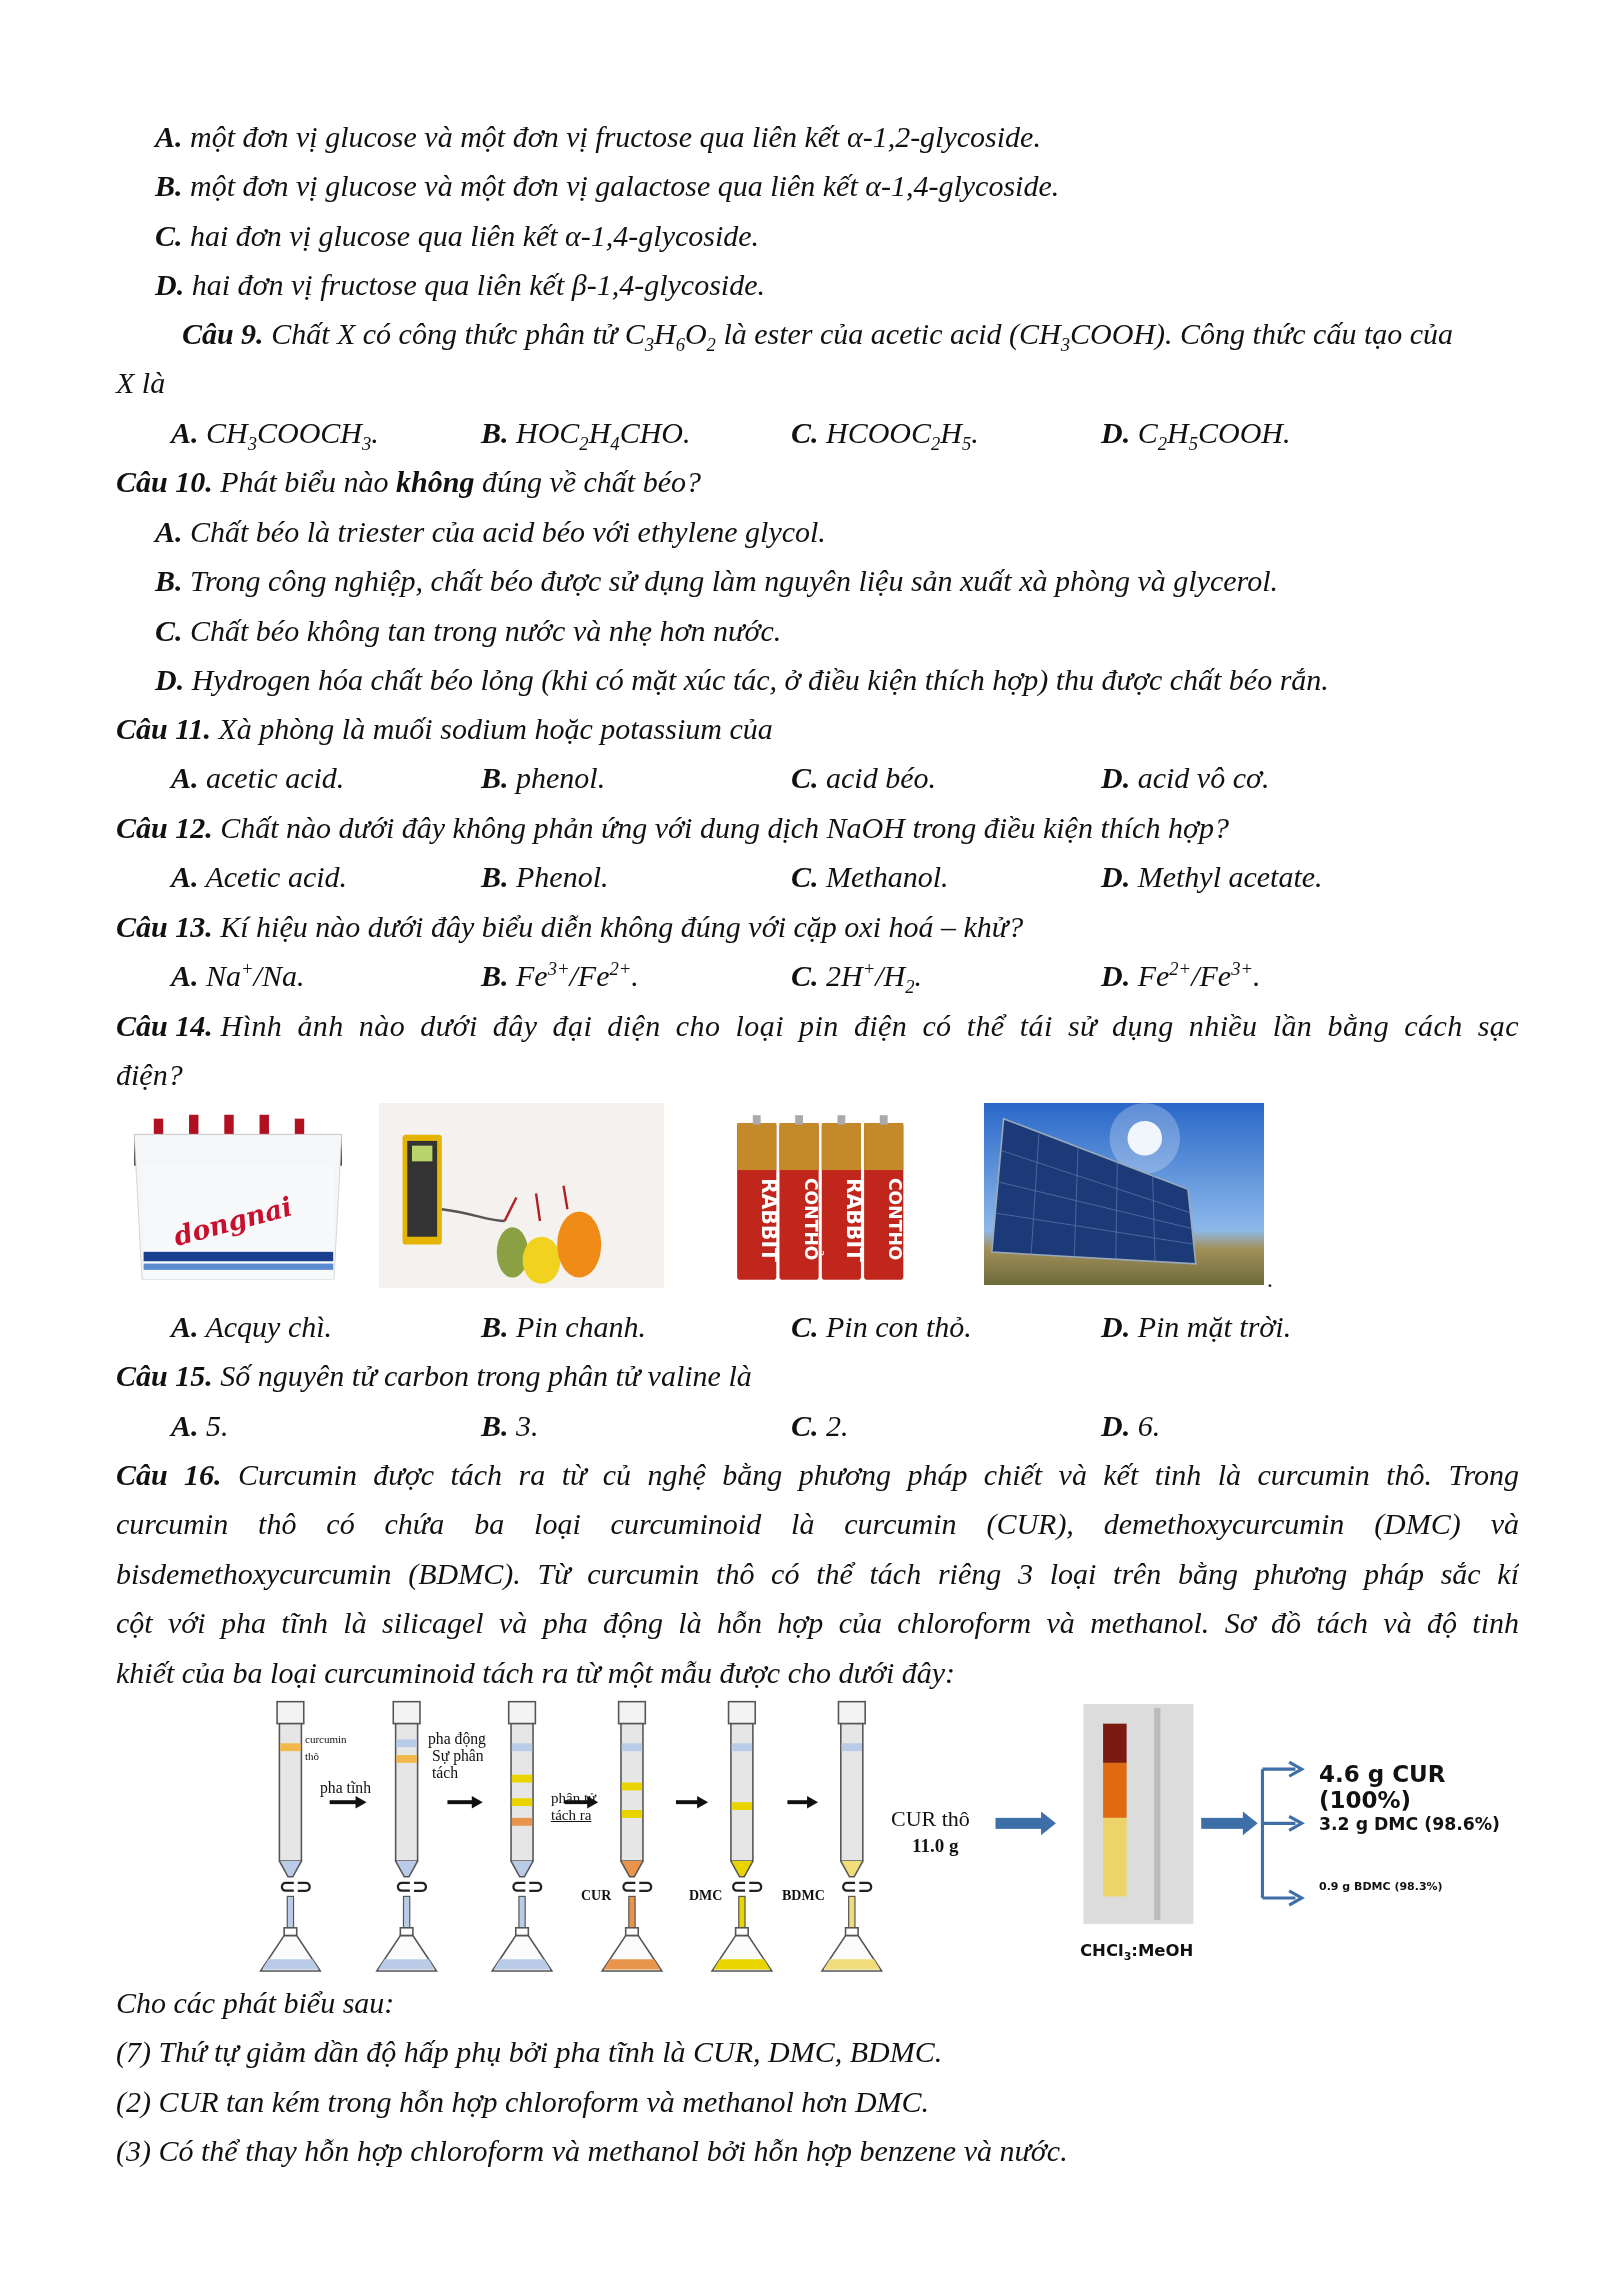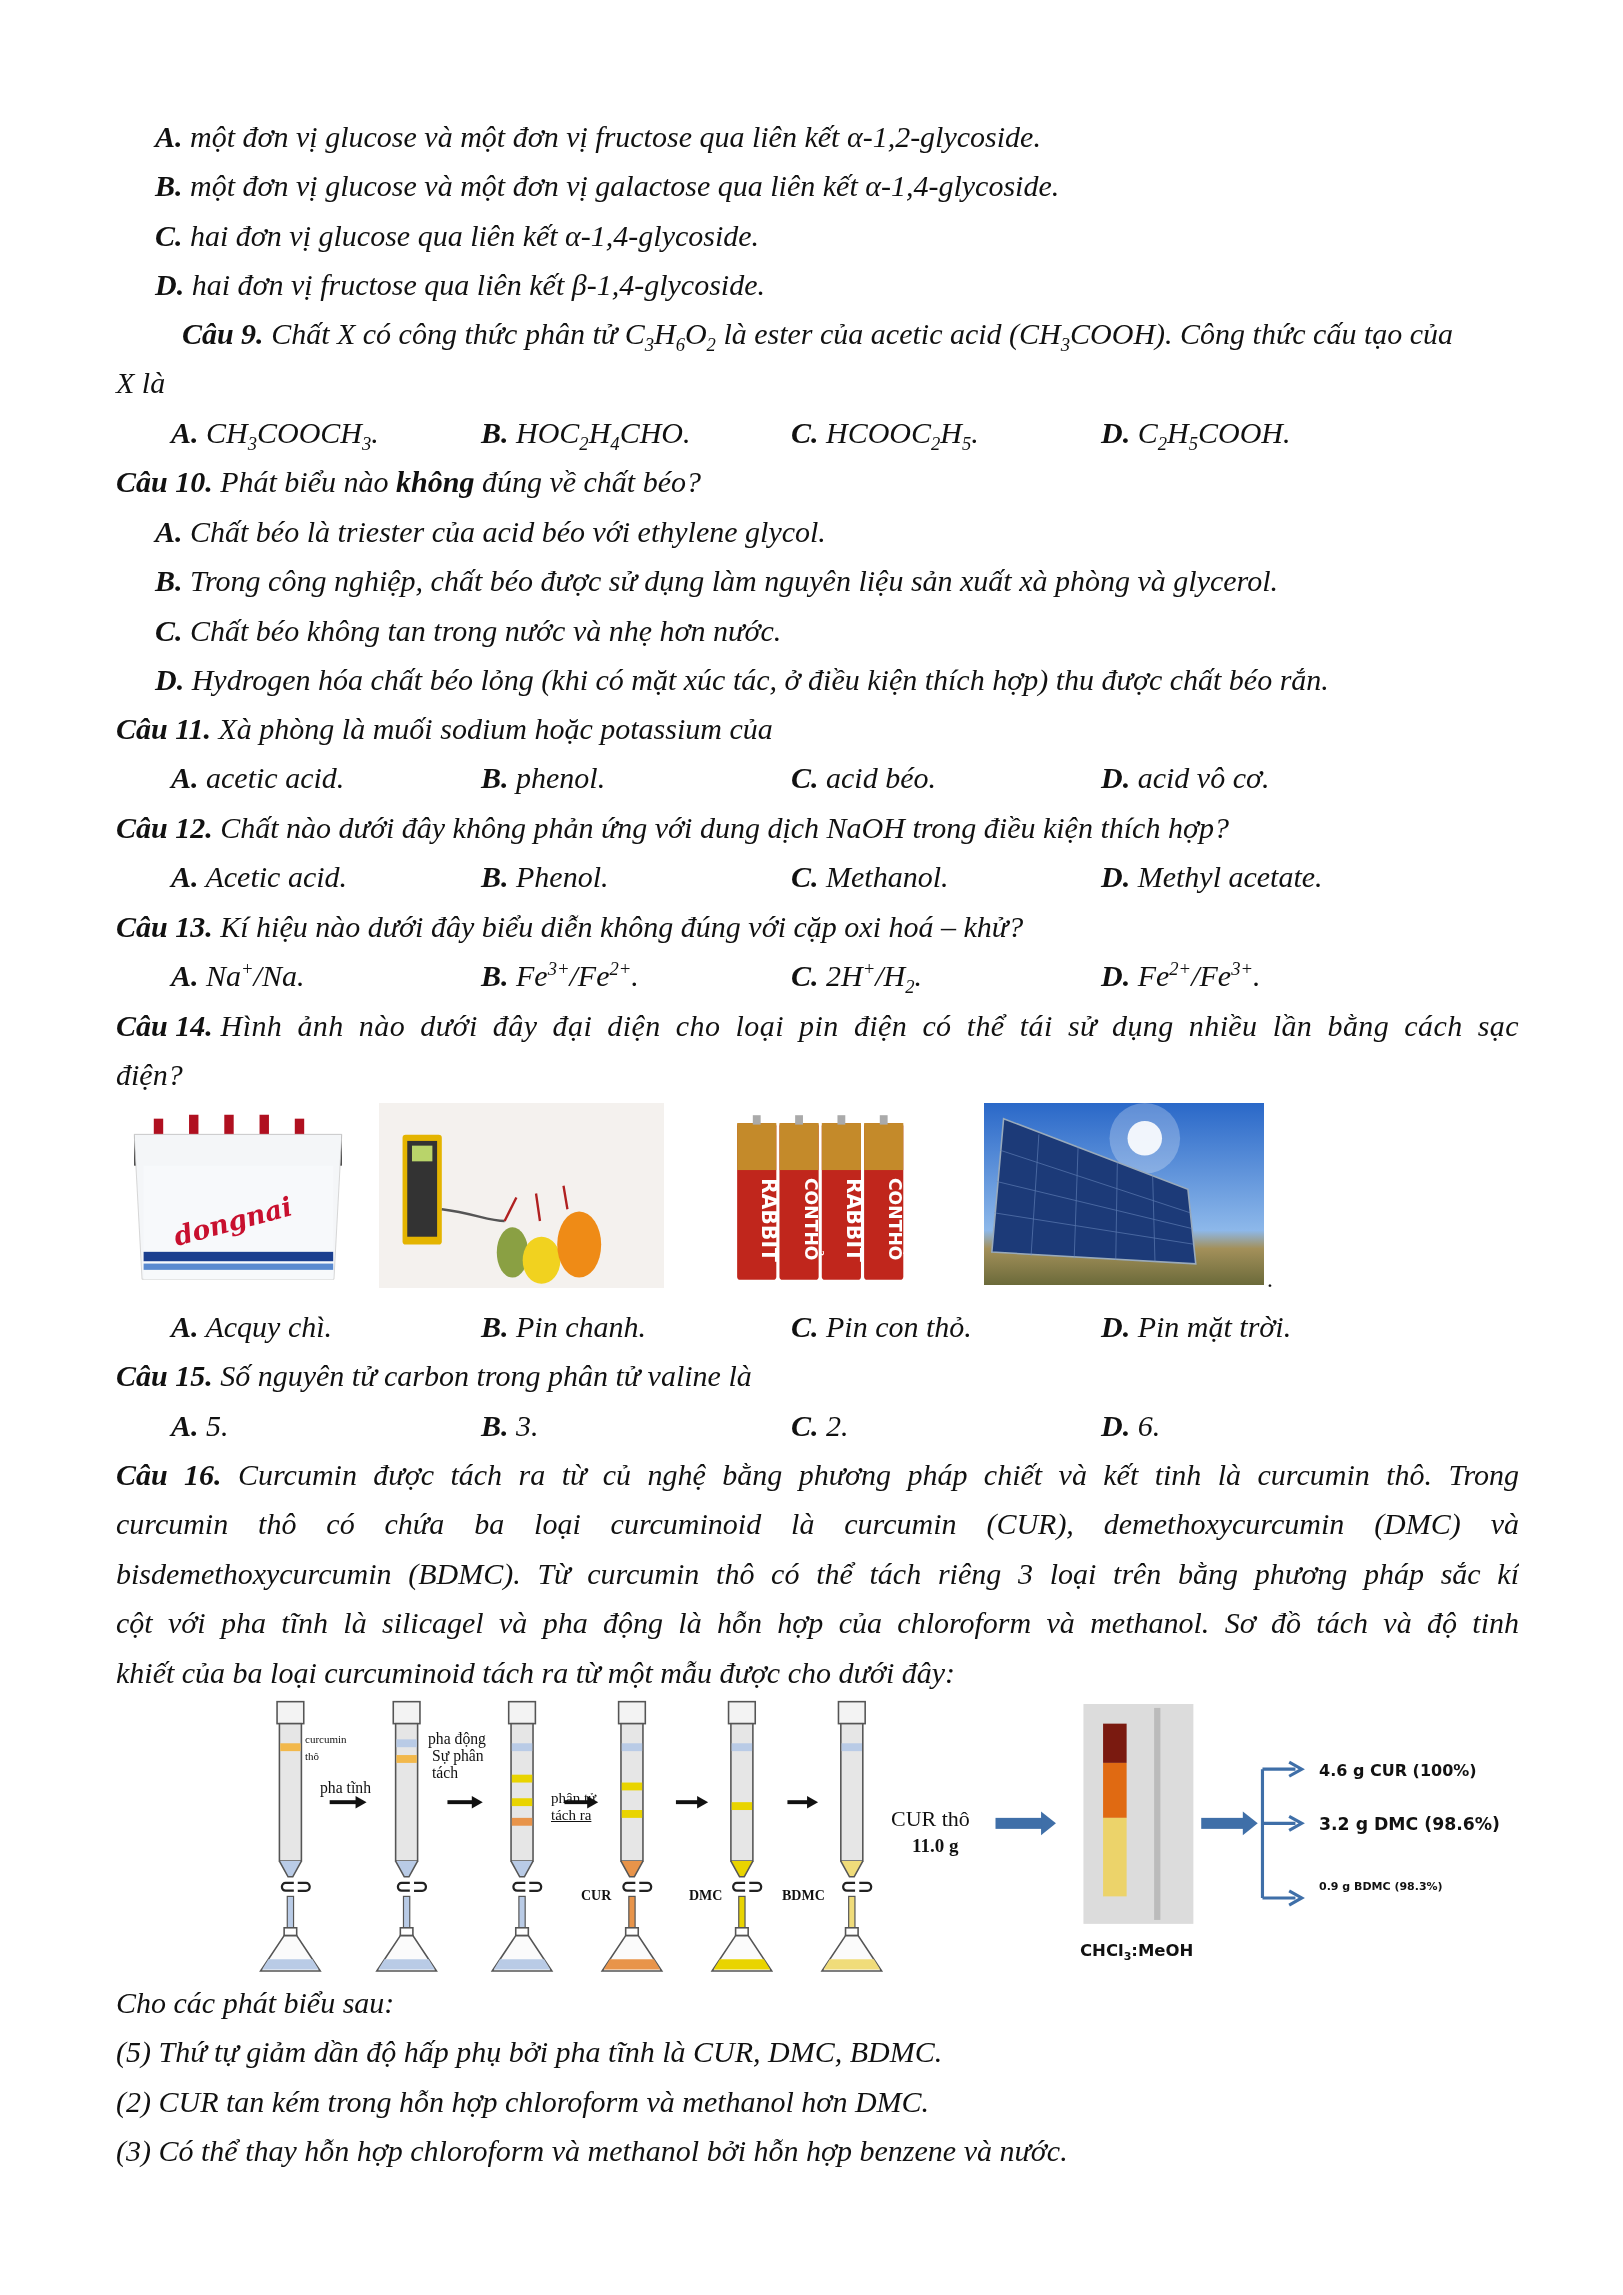--- a/index.html
+++ b/index.html
@@ -263,22 +263,22 @@
   <div class="diag-text" style="position:absolute;left:292px;top:90px;font-size:15px;line-height:17.3px">
       <div>phân tử</div>
       <div style="text-decoration:underline">tách ra</div>
     </div>
   <div class="diag-text" style="position:absolute;left:322px;top:188px;font-size:14px;font-weight:bold">CUR</div>
   <div class="diag-text" style="position:absolute;left:430px;top:188px;font-size:14px;font-weight:bold">DMC</div>
   <div class="diag-text" style="position:absolute;left:523px;top:188px;font-size:14px;font-weight:bold">BDMC</div>
   <div class="diag-text" style="position:absolute;left:632px;top:106px;font-size:22px">CUR thô</div>
   <div class="diag-text" style="position:absolute;left:653px;top:135px;font-size:19px;font-weight:bold">11.0 g</div>
   <div class="diag-sans" style="position:absolute;left:821px;top:241px;font-size:16.5px">CHCl<sub style="font-size:11px">3</sub>:MeOH</div>
-  <div class="diag-sans" style="position:absolute;left:1060px;top:61px;font-size:16px">4.6 g CUR (100%)</div>
+  <div class="diag-sans" style="position:absolute;left:1060px;top:61px;font-size:23px">4.6 g CUR (100%)</div>
   <div class="diag-sans" style="position:absolute;left:1060px;top:114px;font-size:17.3px">3.2 g DMC (98.6%)</div>
   <div class="diag-sans" style="position:absolute;left:1060px;top:180px;font-size:11px">0.9 g BDMC (98.3%)</div>
 </div>
 
 <div class="ln" style="top:1984px">Cho các phát biểu sau:</div>
-<div class="ln" style="top:2033px">(5) Thứ tự giảm dần độ hấp phụ bởi pha tĩnh là CUR, DMC, BDMC.</div>
+<div class="ln" style="top:2033px">(7) Thứ tự giảm dần độ hấp phụ bởi pha tĩnh là CUR, DMC, BDMC.</div>
 <div class="ln" style="top:2083px">(2) CUR tan kém trong hỗn hợp chloroform và methanol hơn DMC.</div>
 <div class="ln" style="top:2132px">(3) Có thể thay hỗn hợp chloroform và methanol bởi hỗn hợp benzene và nước.</div>
 
 
 </body></html>

